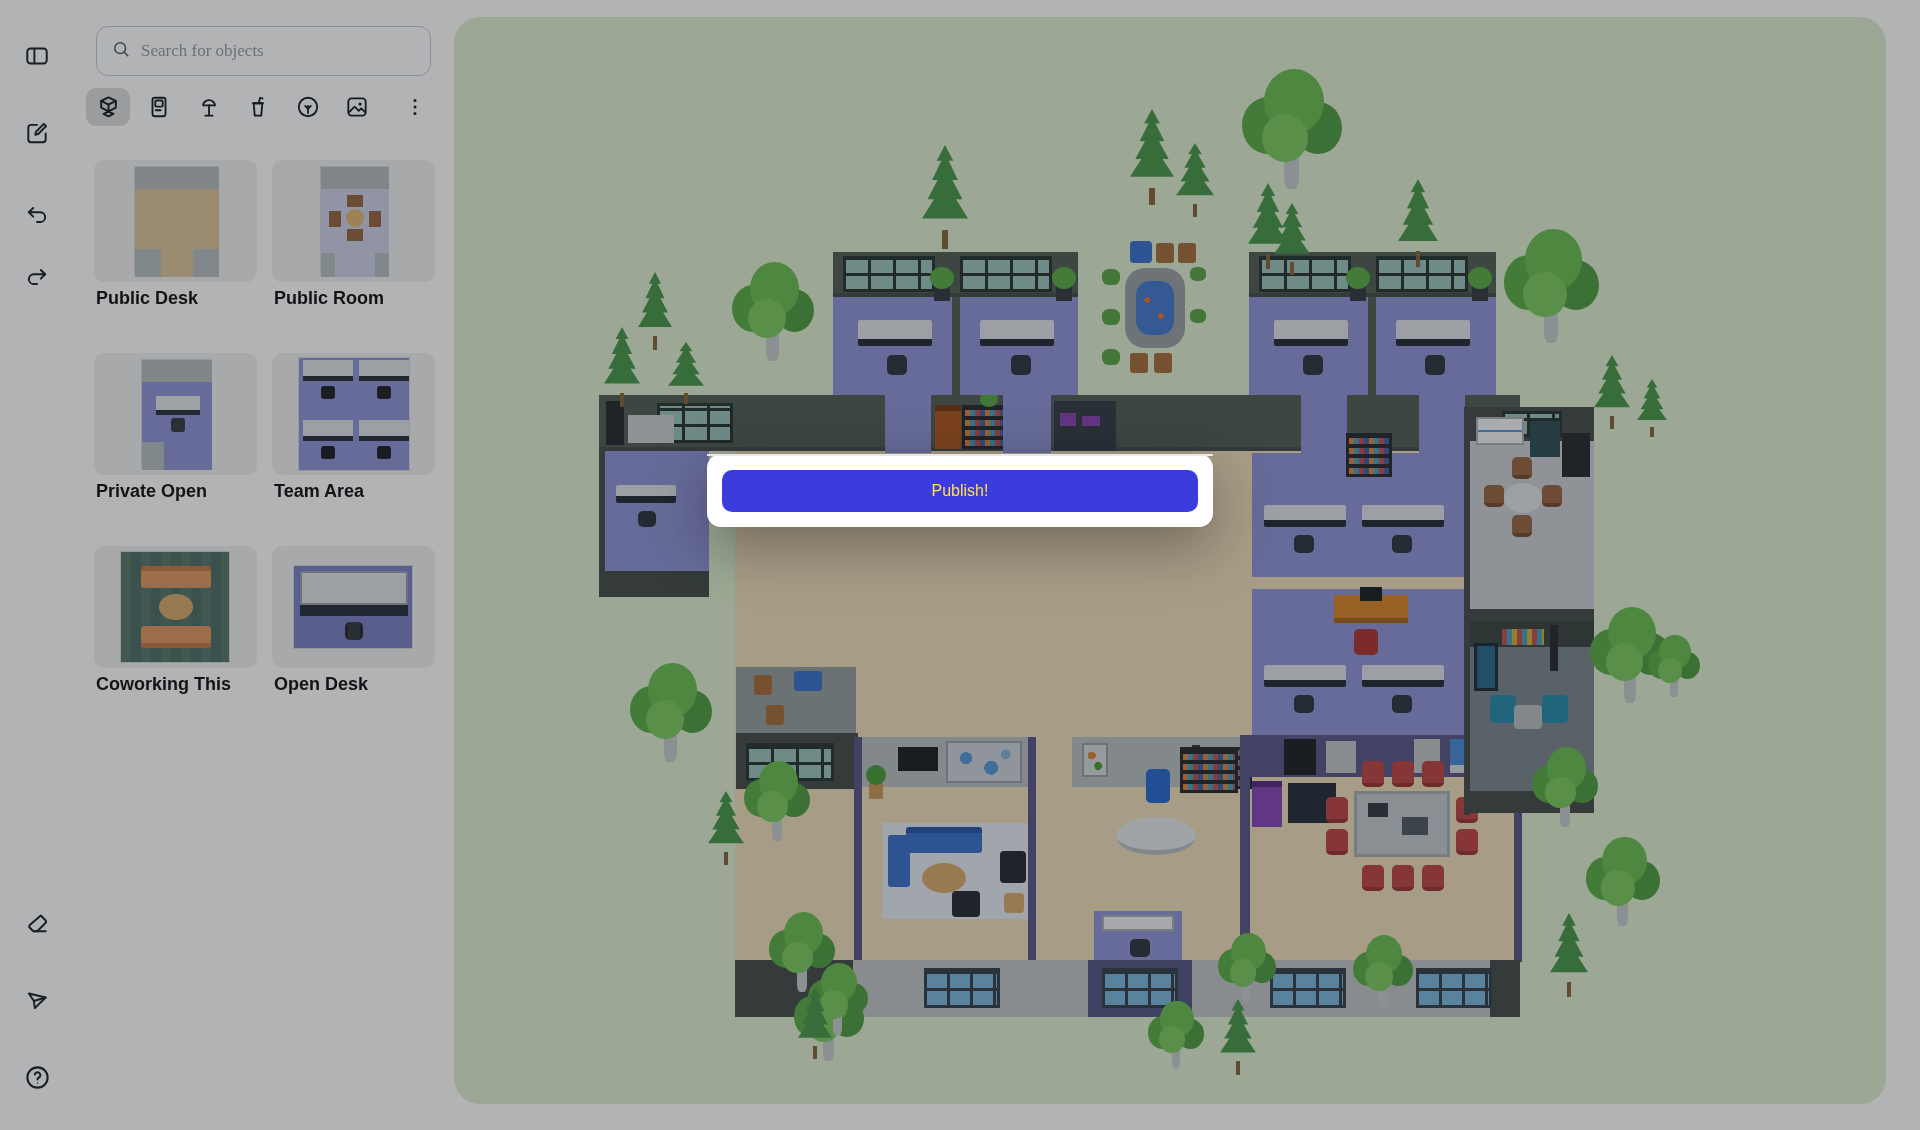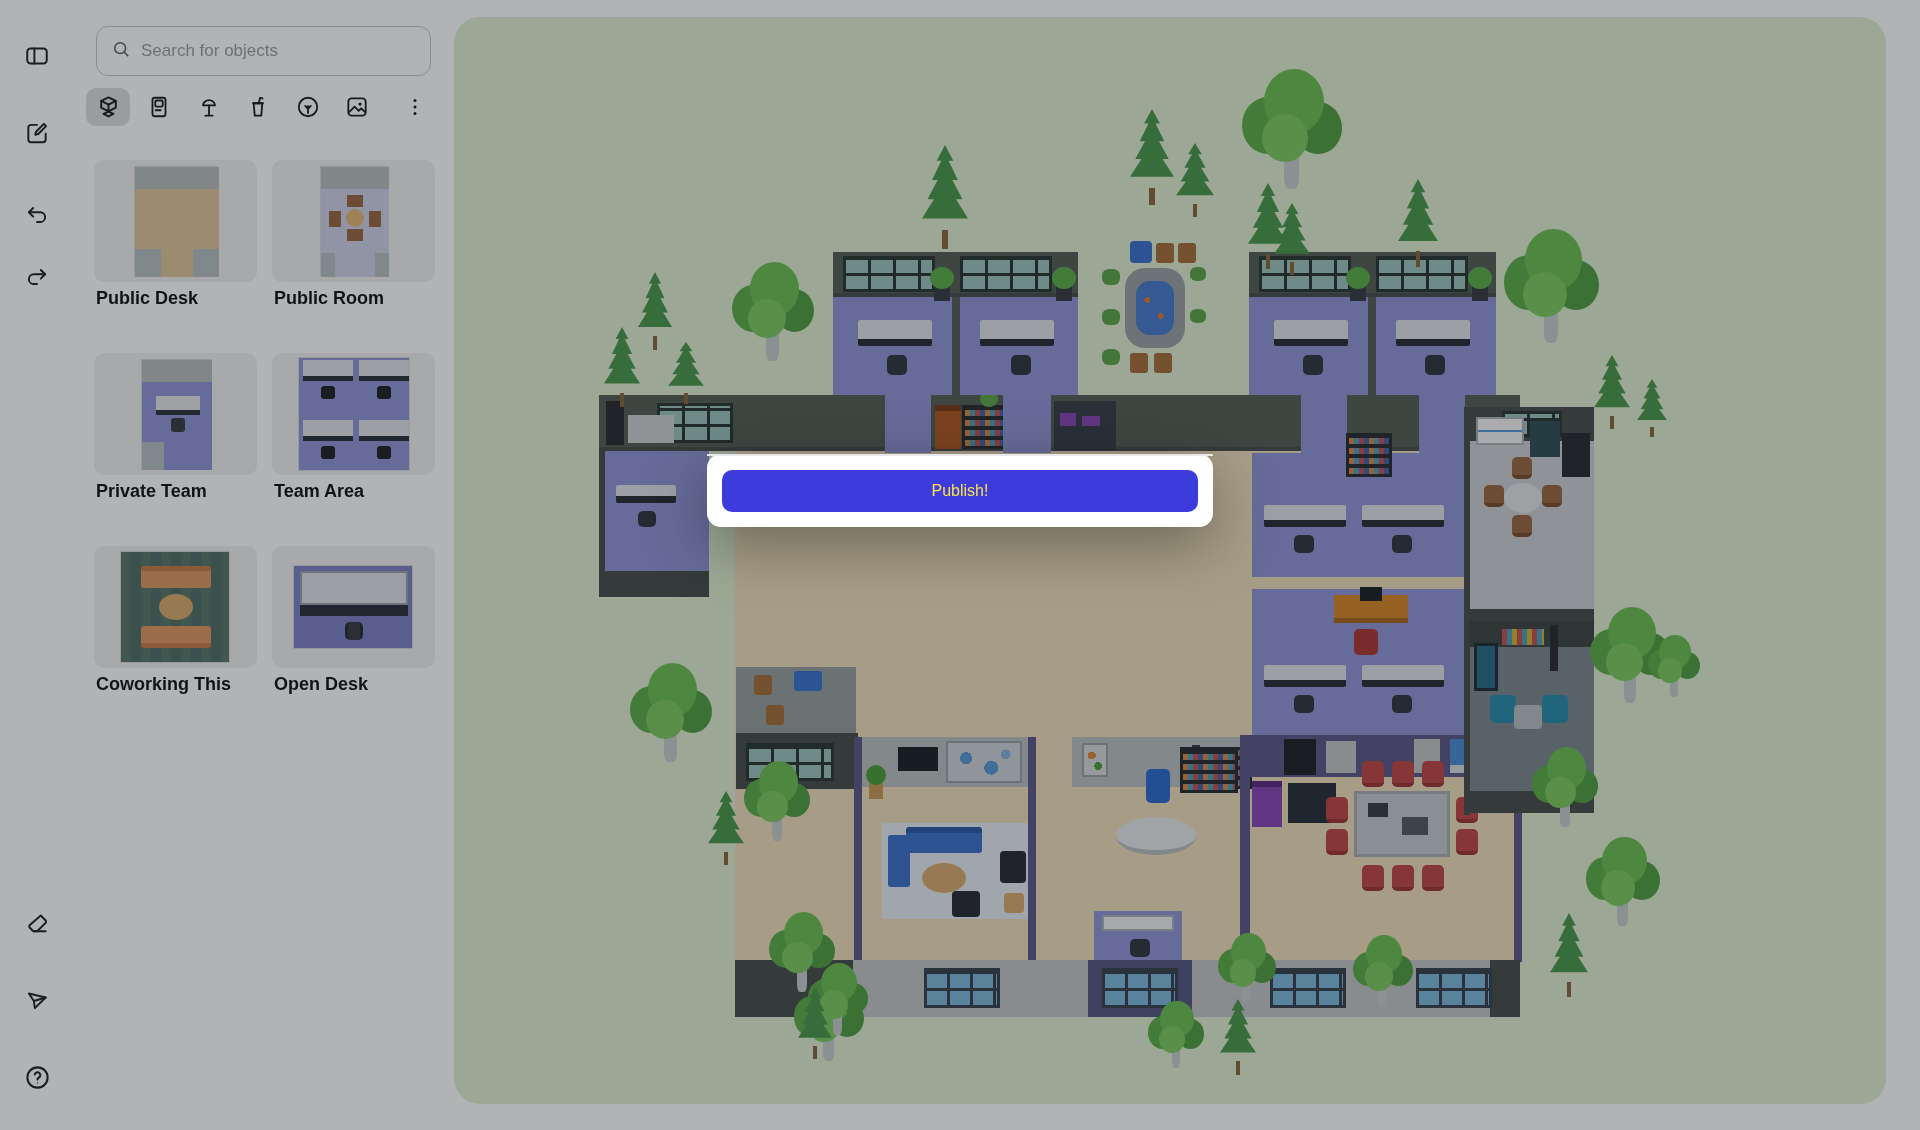--- a/index.html
+++ b/index.html
@@ -10,21 +10,21 @@
   .rail-btn { position:absolute; left:18px; width:38px; height:38px; display:flex;
               align-items:center; justify-content:center; color:#23272b; border-radius:8px; }
   .rail-btn svg { stroke:#23272b; fill:none; stroke-width:1.8; stroke-linecap:round; stroke-linejoin:round; }
 
   
   .search { position:absolute; left:96px; top:26px; width:335px; height:50px;
             border:1.5px solid #c6c8ce; border-radius:12px; background:#fff;
             display:flex; align-items:center; padding:0 14px; gap:10px; }
   .search svg { stroke:#5c6066; fill:none; stroke-width:1.8; stroke-linecap:round; }
   .search input { border:none; outline:none; font-size:17px; color:#c2410c; width:100%;
-                  font-family:Liberation Sans, sans-serif; background:transparent; }
+                  font-family:Liberation Serif, serif; background:transparent; }
   .search input::placeholder { color:#9aa0a8; }
 
   
   .cat { position:absolute; top:88px; width:44px; height:38px; display:flex;
          align-items:center; justify-content:center; border-radius:10px; color:#1f2329; }
   .cat svg { stroke:#1f2329; fill:none; stroke-width:1.7; stroke-linecap:round; stroke-linejoin:round; }
   .cat.selected { background:#dededf; }
 
   
   .card { position:absolute; width:163px; height:122px; background:#f1f1f2; border-radius:10px; }
@@ -245,21 +245,21 @@
 <div class="card" style="left:272px; top:546px">
   <div class="scene" style="left:21px; top:19px; width:120px; height:84px; background:#7f84c9; border:1px solid #d7dadc">
     <div style="left:6px;top:5px;width:108px;height:34px;background:#dfe3e7;border:2px solid #9aa3ad"></div>
     <div style="left:6px;top:39px;width:108px;height:11px;background:#2e3540"></div>
     <div style="left:51px;top:56px;width:18px;height:18px;background:#3a4148;border-radius:5px;border-left:3px solid #2a3036;border-right:3px solid #2a3036"></div>
   </div>
 </div>
 
 <div class="card-label" style="left:96px;  top:288px">Public Desk</div>
 <div class="card-label" style="left:274px; top:288px">Public Room</div>
-<div class="card-label" style="left:96px;  top:481px">Private Team</div>
+<div class="card-label" style="left:96px;  top:481px">Private Open</div>
 <div class="card-label" style="left:274px; top:481px">Team Area</div>
 <div class="card-label" style="left:96px;  top:674px">Coworking This</div>
 <div class="card-label" style="left:274px; top:674px">Open Desk</div>
 
 <div class="map">
 
   <div style="left:145px;top:378px;width:921px;height:56px;background:#57625a;border-bottom:4px solid #49524f"></div>
   <div class="win" style="left:203px;top:386px;width:76px;height:40px"></div>
   <div style="left:152px;top:384px;width:18px;height:44px;background:#2c3136"></div>
   <div style="left:174px;top:398px;width:46px;height:28px;background:#ccd1d4"></div>

